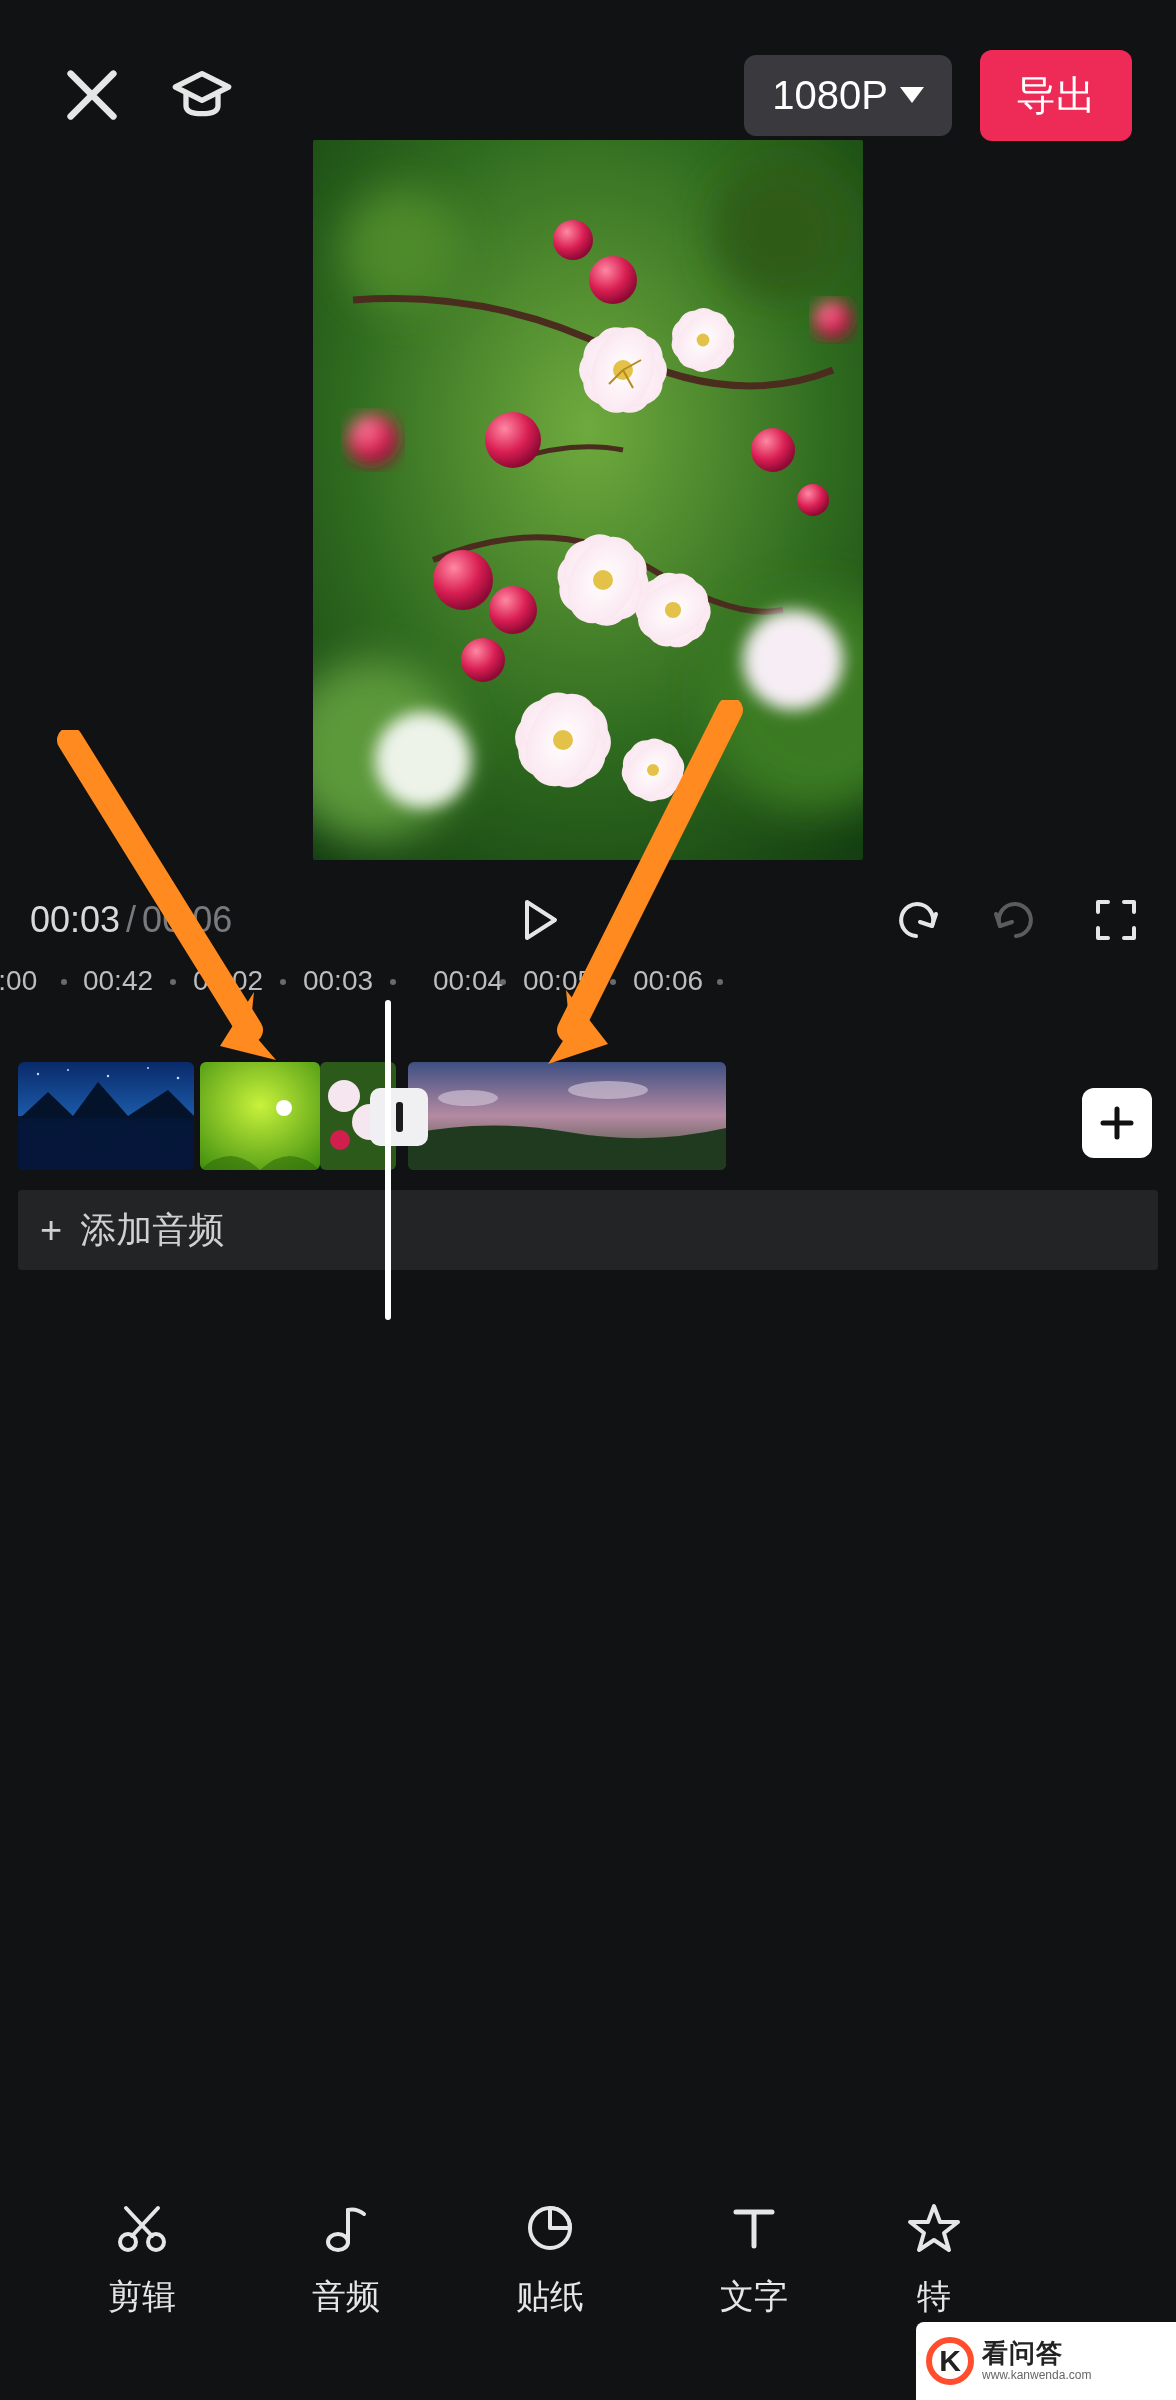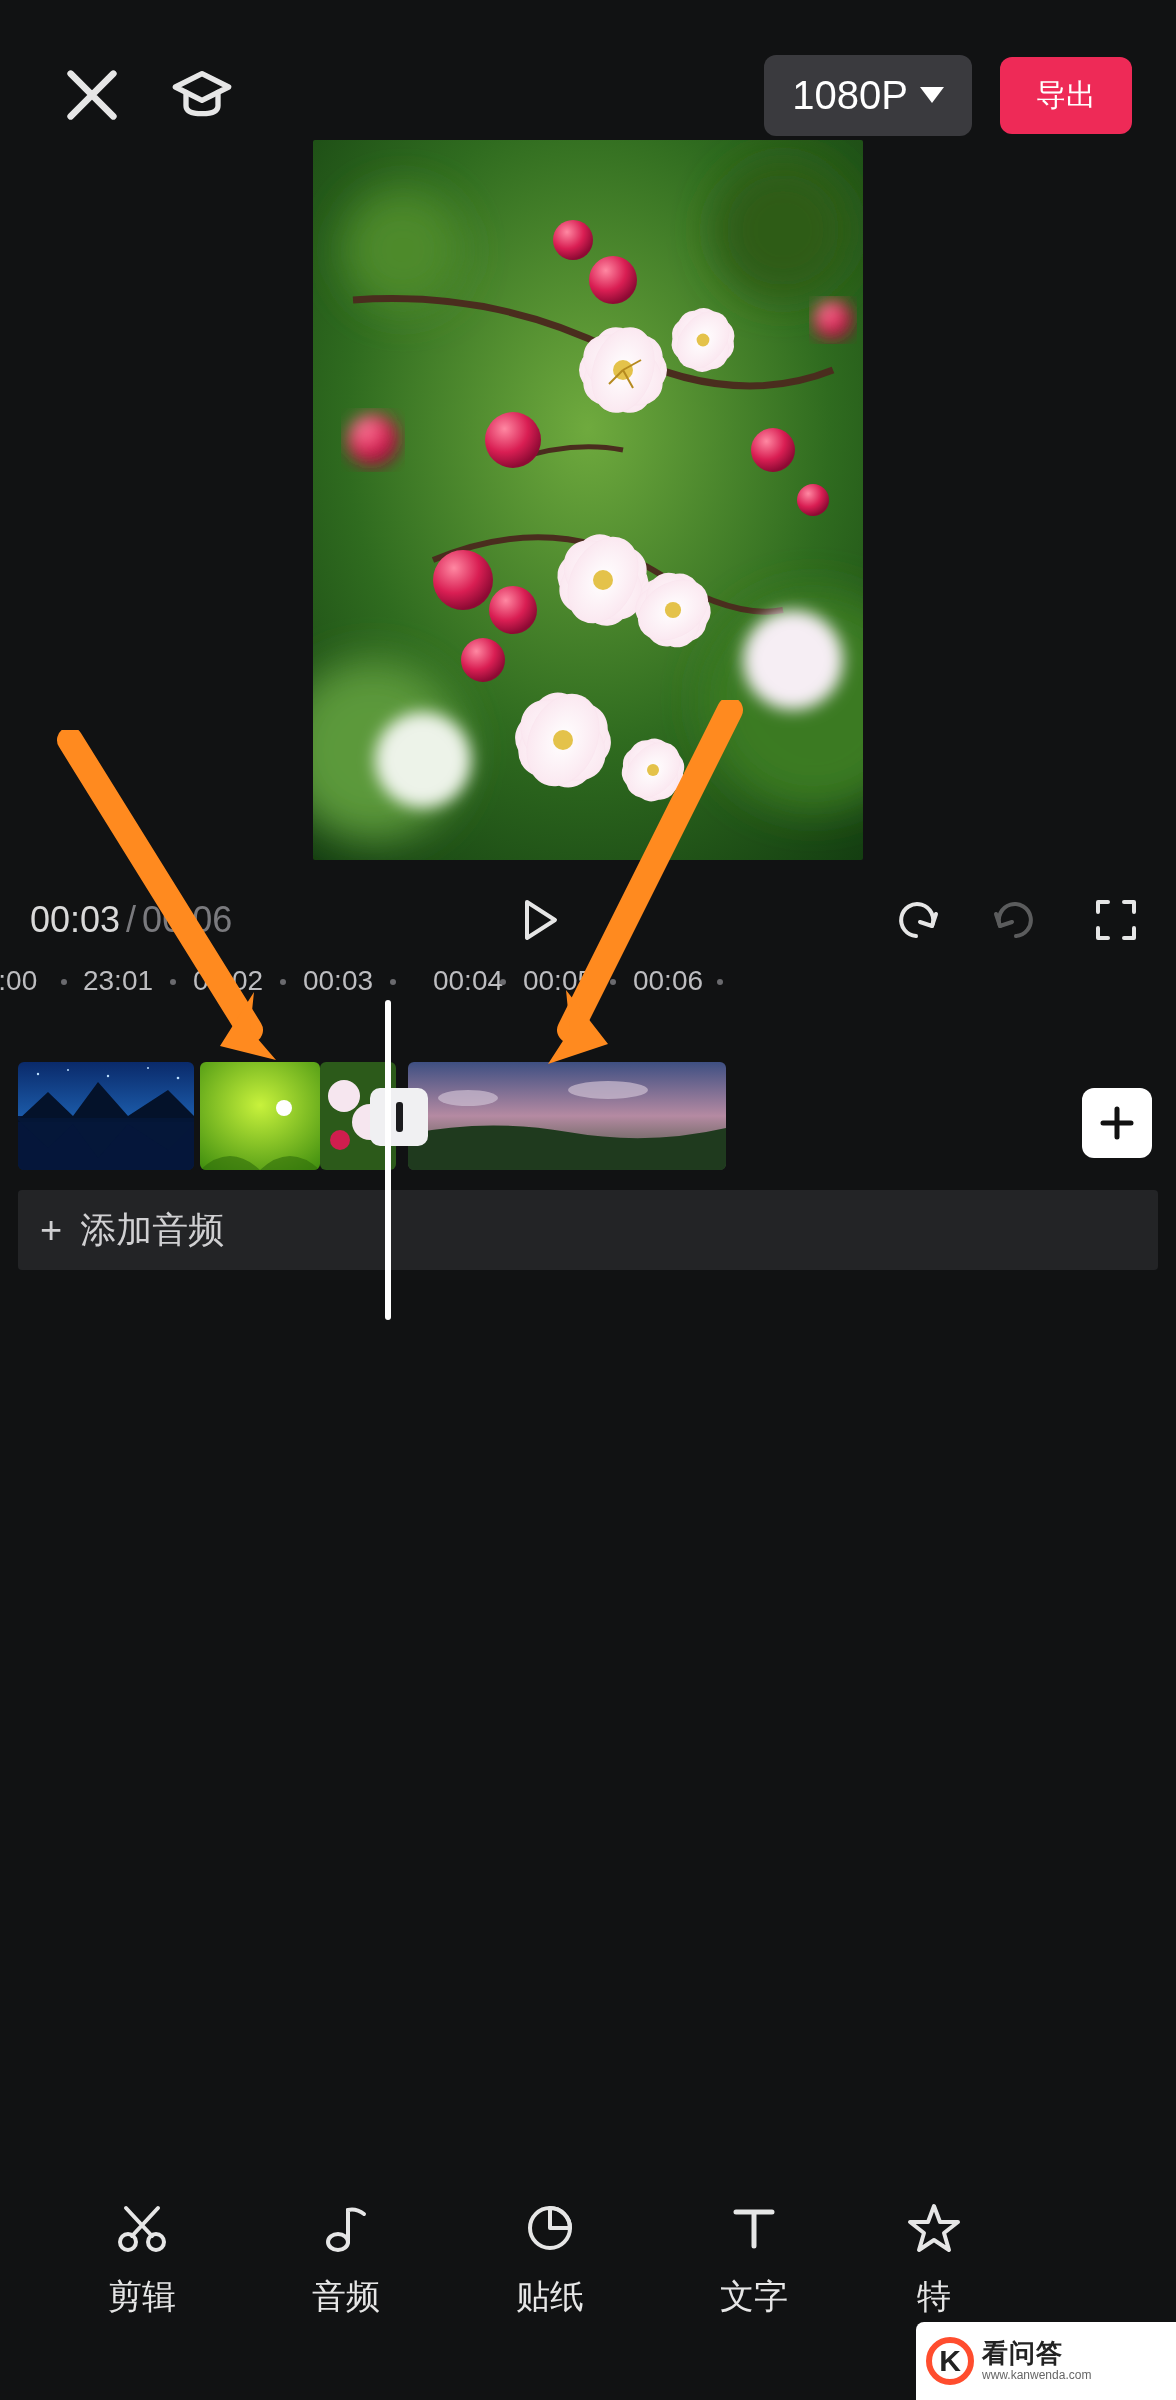--- a/index.html
+++ b/index.html
@@ -6,21 +6,21 @@
   html, body { width: 1176px; height: 2400px; background: #000; font-family: -apple-system, "PingFang SC", "Microsoft YaHei", sans-serif; overflow: hidden; color: #fff; }
   .stage { position: relative; width: 1176px; height: 2400px; background: #111213; }
 
   
   .topbar { position: absolute; top: 0; left: 16px; right: 0; height: 190px; display: flex; align-items: center; padding: 8px 44px; }
   .topbar .close-x, .topbar .cap-icon { width: 64px; height: 64px; display:flex; align-items:center; justify-content:center; color:#e6e6e6; }
   .topbar .cap-icon { margin-left: 46px; }
   .topbar .spacer { flex: 1; }
   .res-btn { background:#3a3a3e; border-radius:12px; padding: 18px 28px; display:flex; align-items:center; gap:12px; color:#fff; font-size:40px; }
   .res-btn .caret { width:0; height:0; border-left:12px solid transparent; border-right:12px solid transparent; border-top:16px solid #fff; }
-  .export-btn { background:#ee2a57; border-radius:12px; padding:18px 36px; color:#fff; font-size:30px; margin-left:28px; font-weight:500; }
+  .export-btn { background:#ee2a57; border-radius:12px; padding:18px 36px; color:#fff; font-size:40px; margin-left:28px; font-weight:500; }
 
   
   .preview-wrap { position: absolute; top: 140px; left: 0; right: 0; display:flex; justify-content:center; }
   .preview { width: 550px; height: 720px; border-radius: 2px; overflow:hidden; position:relative; }
   .preview svg { width:100%; height:100%; display:block; }
 
   
   .controls { position: absolute; top: 880px; left: 0; right: 0; height: 80px; display:flex; align-items:center; padding: 0 30px; }
   .time-cur { color:#d9d9d9; font-size:36px; }
   .time-tot { color:#7a7a7e; font-size:36px; margin-left: 6px; }
@@ -247,21 +247,21 @@
     </div>
     <div class="ctrl-icon">
       <svg viewBox="0 0 48 48">
         <path d="M6 16 V6 H16 M32 6 H42 V16 M42 32 V42 H32 M16 42 H6 V32" fill="none" stroke="#e6e6e6" stroke-width="4" stroke-linecap="round" stroke-linejoin="round"></path>
       </svg>
     </div>
   </div>
 
   <div class="ruler" id="ruler">
       <span class="tick" style="left: 10px;">0:00</span>
-      <span class="tick" style="left: 118px;">23:01</span>
+      <span class="tick" style="left: 118px;">00:42</span>
       <span class="tick" style="left: 228px;">00:02</span>
       <span class="tick" style="left: 338px;">00:03</span>
       <span class="tick" style="left: 468px;">00:04</span>
       <span class="tick" style="left: 558px;">00:05</span>
       <span class="tick" style="left: 668px;">00:06</span>
       <span class="dot" style="left: 64px;"></span>
       <span class="dot" style="left: 173px;"></span>
       <span class="dot" style="left: 283px;"></span>
       <span class="dot" style="left: 393px;"></span>
       <span class="dot" style="left: 503px;"></span>

